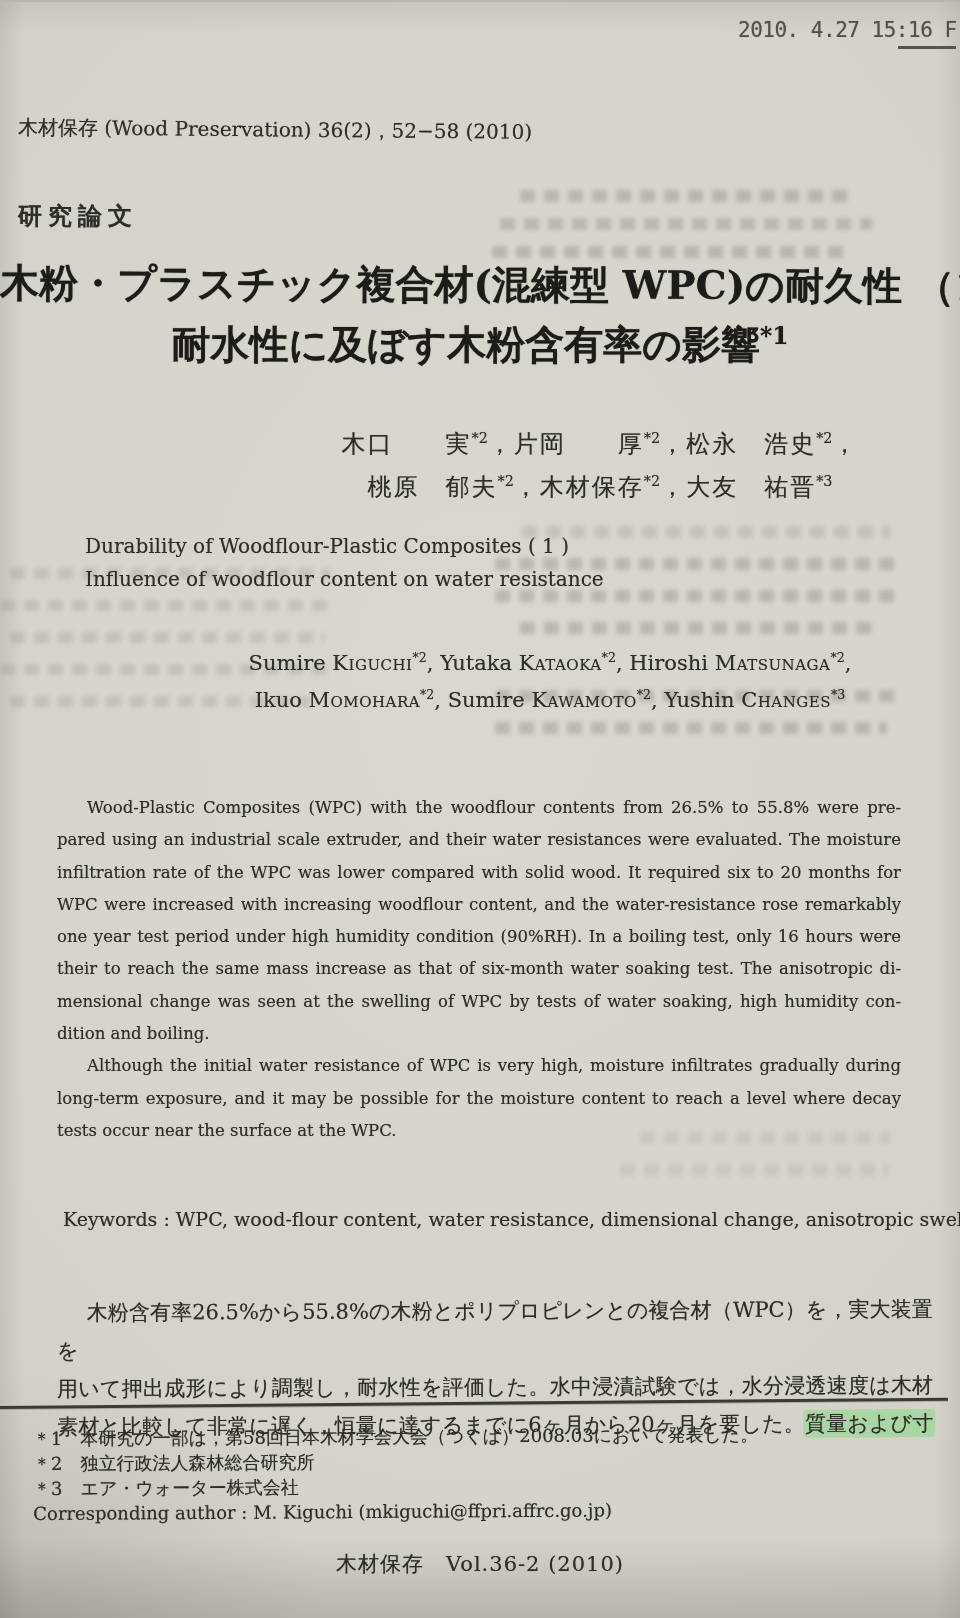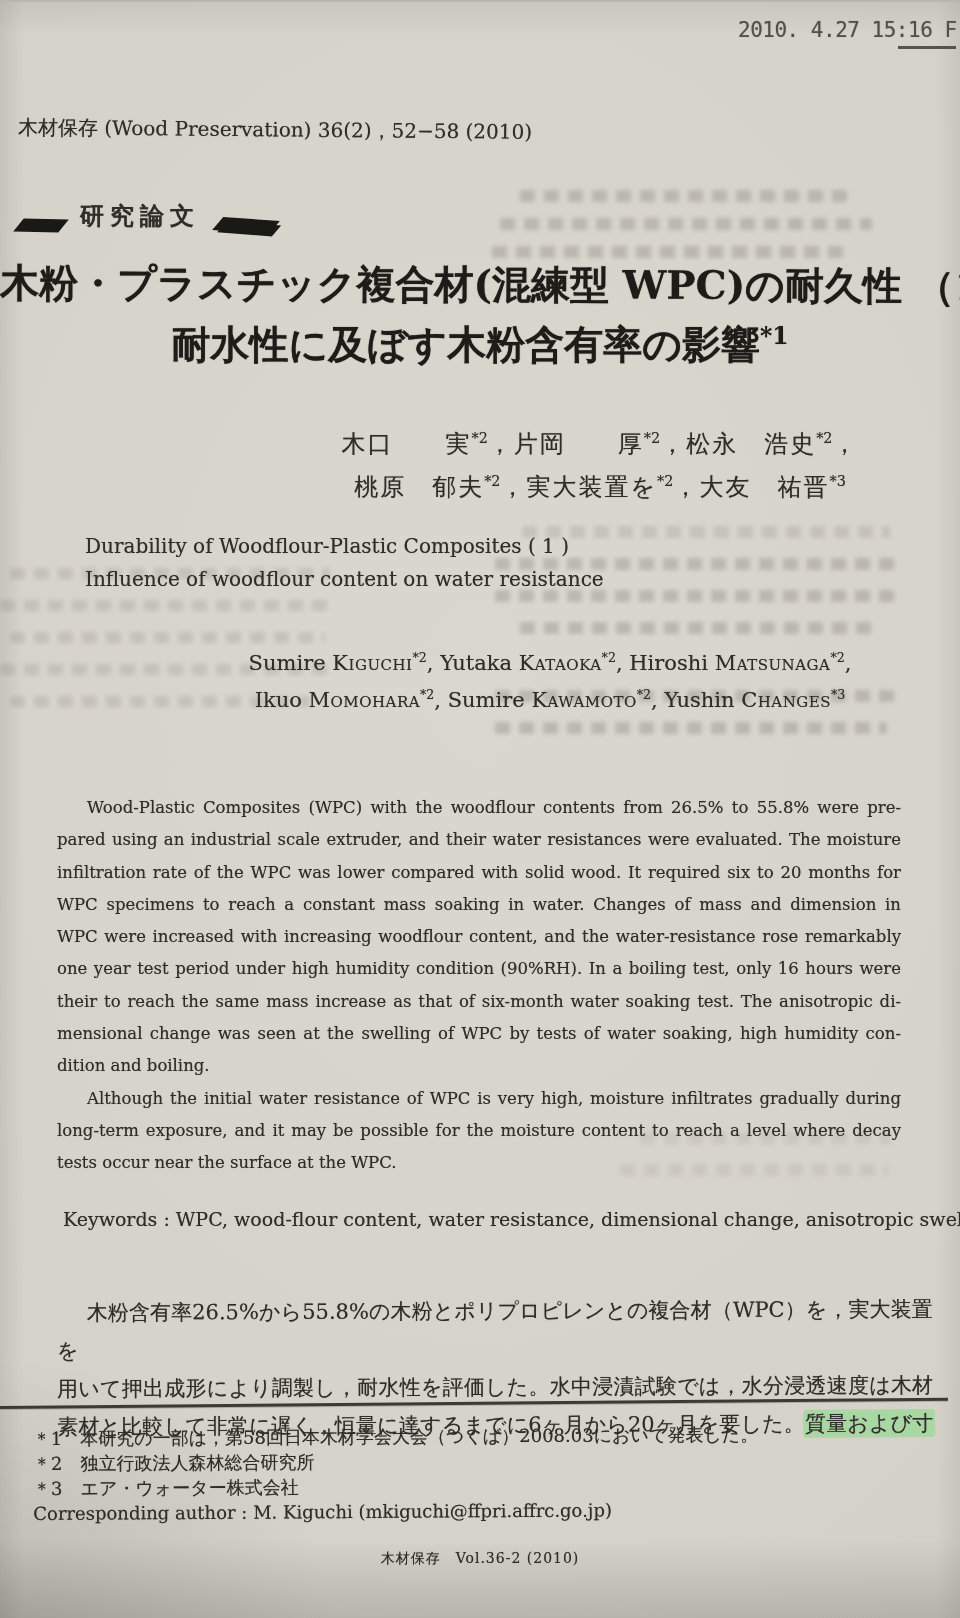--- a/index.html
+++ b/index.html
@@ -47,21 +47,21 @@
   .keywords{font-size:19px;white-space:nowrap;}
   
   .abstract-ja{width:876px;font-size:21px;line-height:38px;transform:rotate(-.25deg);}
   .abstract-ja .line{text-align:justify;text-align-last:justify;}
   .hl{background:#a9d7a4;box-shadow:0 0 0 2px #a9d7a4;border-radius:2px;}
   
   .fn-rule{width:948px;height:2.5px;background:#3c3a35;transform:rotate(-.5deg);transform-origin:left center;
     box-shadow:0 1px 0 rgba(60,58,53,.25);}
   .footnotes{font-size:18px;line-height:25px;transform:rotate(-.35deg);transform-origin:left center;white-space:nowrap;}
   
-  .footer{width:960px;text-align:center;font-size:14px;letter-spacing:1px;}
+  .footer{width:960px;text-align:center;font-size:21px;letter-spacing:1px;}
   
   .bleed{position:absolute;height:12px;border-radius:2px;
     background:repeating-linear-gradient(90deg, rgba(104,101,94,.55) 0 15px, rgba(104,101,94,0) 15px 24px);
     filter:blur(2px);opacity:.48;}
   .bleed.f1{opacity:.30;}
   .bleed.f2{opacity:.20;}
   .vignette{position:absolute;inset:0;pointer-events:none;
     background:
       linear-gradient(90deg, rgba(84,82,76,.12), rgba(0,0,0,0) 2.5%, rgba(0,0,0,0) 97.5%, rgba(84,82,76,.10)),
       linear-gradient(180deg, rgba(84,82,76,.10), rgba(0,0,0,0) 2%, rgba(0,0,0,0) 95%, rgba(58,56,50,.20)),
@@ -92,49 +92,48 @@
     <div class="bleed f2" style="left:620px;top:1162px;width:268px;"></div>
   </div>
 
   <div class="content">
 
     <div class="abs fax" style="left:738px;top:16px;">2010. 4.27  15:16  F</div>
     <div class="abs fax-dash" style="left:898px;top:44px;width:58px;height:3px;"></div>
 
     <div class="abs journal ink" style="left:18px;top:112px;">木材保存 (Wood Preservation) 36(2)，52−58 (2010)</div>
 
-    <div class="abs" style="left:18px;top:198px;height:32px;display:flex;align-items:flex-end;gap:16px;">
+    <div class="abs" style="left:18px;top:182px;height:32px;display:flex;align-items:center;gap:16px;flex-direction:column;">
       <div class="badge-bar bar-l"></div>
       <div class="badge-label ink">研究論文</div>
       <div class="badge-bar bar-r"></div>
     </div>
 
     <div class="abs title-line" style="left:0;top:256px;transform:rotate(.2deg);">木粉・プラスチック複合材(混練型 WPC)の耐久性 （1）</div>
     <div class="abs title-line" style="left:0;top:316px;"><span>耐水性に及ぼす木粉含有率の影響</span><sup>*1</sup></div>
 
     <div class="abs authors-ja ink" style="left:170px;top:418px;">
         <div class="line"><span>木口　　実</span><sup>*2</sup><span>，片岡　　厚</span><sup>*2</sup><span>，松永　浩史</span><sup>*2</sup><span>，</span></div>
-        <div class="line"><span>桃原　郁夫</span><sup>*2</sup><span>，実大装置を</span><sup>*2</sup><span>，大友　祐晋</span><sup>*3</sup></div>
+        <div class="line"><span>桃原　郁夫</span><sup>*2</sup><span>，木材保存</span><sup>*2</sup><span>，大友　祐晋</span><sup>*3</sup></div>
       </div>
 
     <div class="abs title-en ink" style="left:85px;top:528px;">
       <div>Durability of Woodflour-Plastic Composites ( 1 )</div>
       <div>Influence of woodflour content on water resistance</div>
     </div>
 
     <div class="abs authors-en ink" style="left:130px;top:640px;">
         <div class="line"><span>Sumire </span><span class="sc">Kiguchi</span><sup>*2</sup><span>,  Yutaka </span><span class="sc">Kataoka</span><sup>*2</sup><span>,  Hiroshi </span><span class="sc">Matsunaga</span><sup>*2</sup><span>,</span></div>
         <div class="line"><span>Ikuo </span><span class="sc">Momohara</span><sup>*2</sup><span>,  Sumire </span><span class="sc">Kawamoto</span><sup>*2</sup><span>,  Yushin </span><span class="sc">Changes</span><sup>*3</sup></div>
       </div>
 
     <div class="abs abstract-en ink" style="left:57px;top:790px;">
         <div class="line indent">Wood-Plastic Composites (WPC) with the woodflour contents from 26.5% to 55.8% were pre-</div>
         <div class="line">pared using an industrial scale extruder,  and their water resistances were evaluated.  The moisture</div>
         <div class="line">infiltration rate of the WPC was lower compared with solid wood.  It required six to 20 months for</div>
-        <div class="line">WPC specimens to reach a constant mass soaking in water.  Changes of mass and dimension in</div>
         <div class="line">WPC were increased with increasing woodflour content,  and the water-resistance rose remarkably</div>
         <div class="line">one year test period under high humidity condition (90%RH). In a boiling test, only 16 hours were</div>
         <div class="line">their to reach the same mass increase as that of six-month water soaking test.  The anisotropic di-</div>
         <div class="line">mensional change was seen at the swelling of WPC by tests of water soaking,  high humidity con-</div>
         <div class="line end">dition and boiling.</div>
         <div class="line indent">Although the initial water resistance of WPC is very high,  moisture infiltrates gradually during</div>
         <div class="line">long-term exposure,  and it may be possible for the moisture content to reach a level where decay</div>
         <div class="line end">tests occur near the surface at the WPC.</div>
       </div>
 

